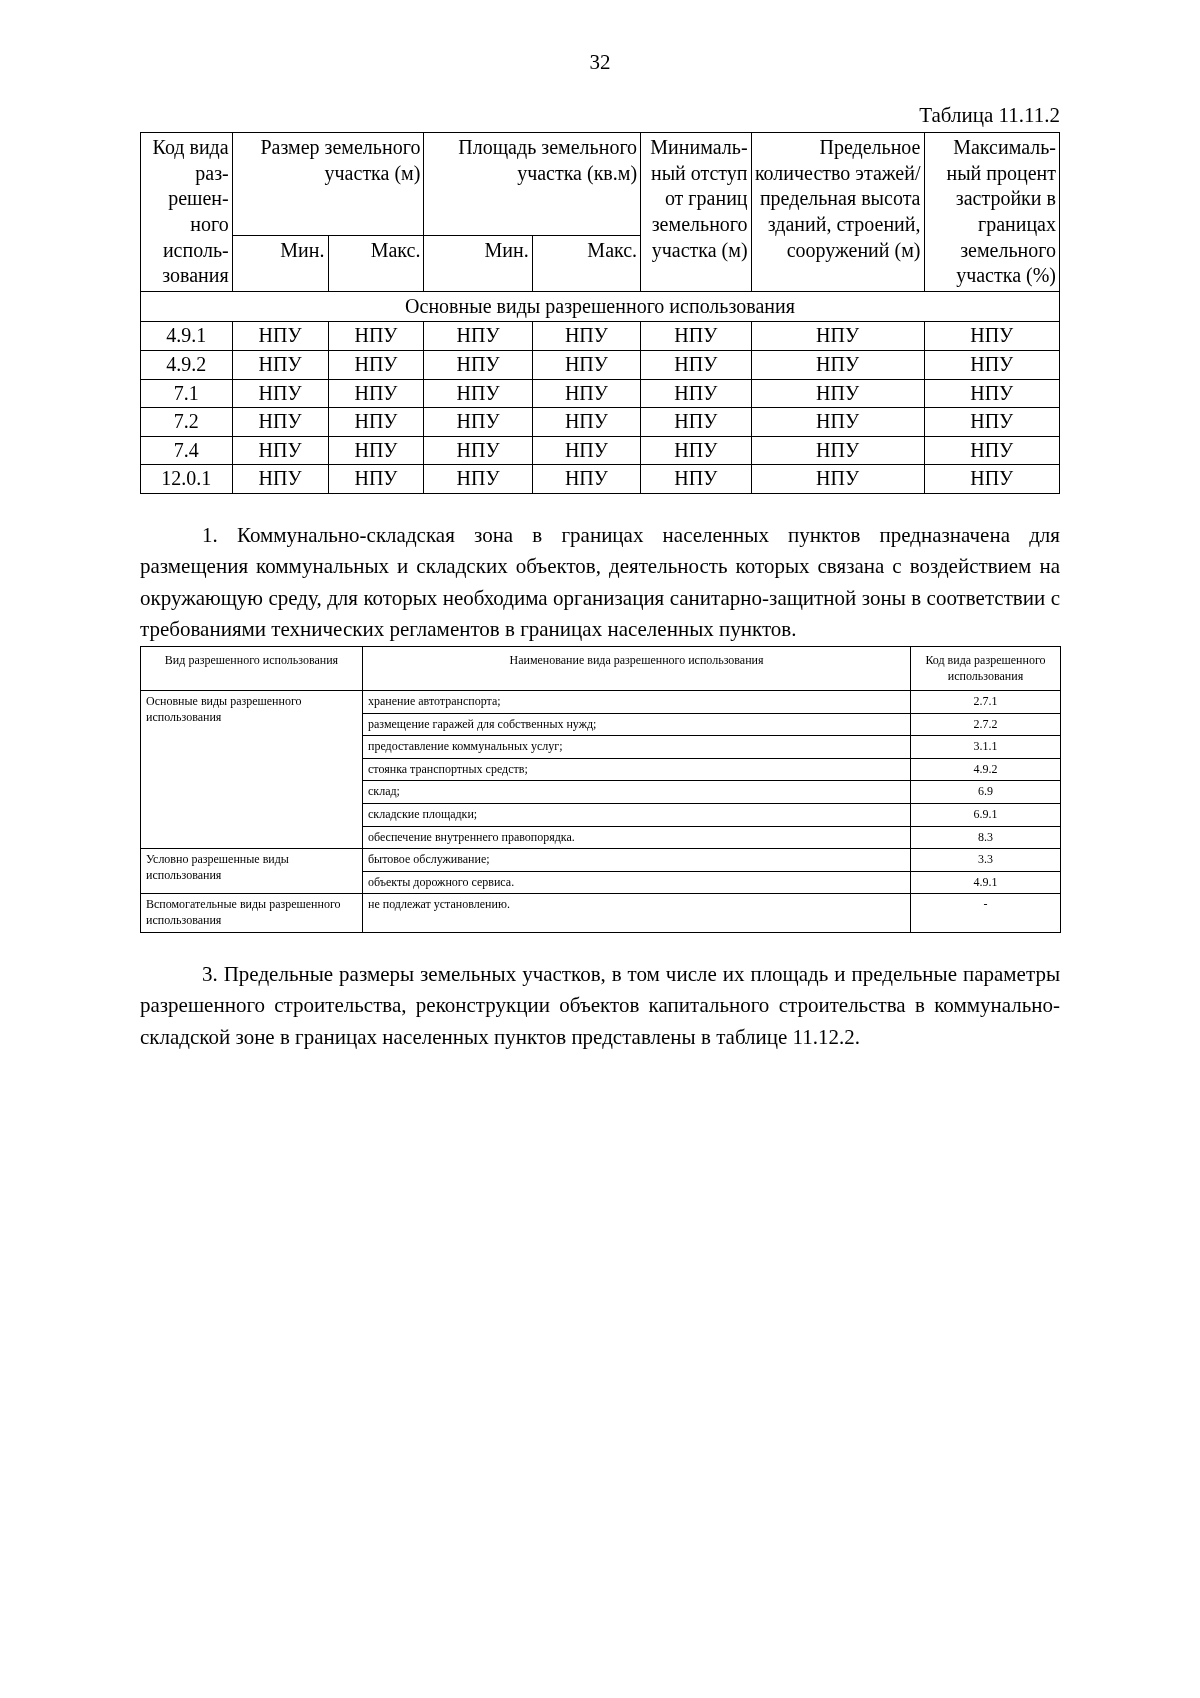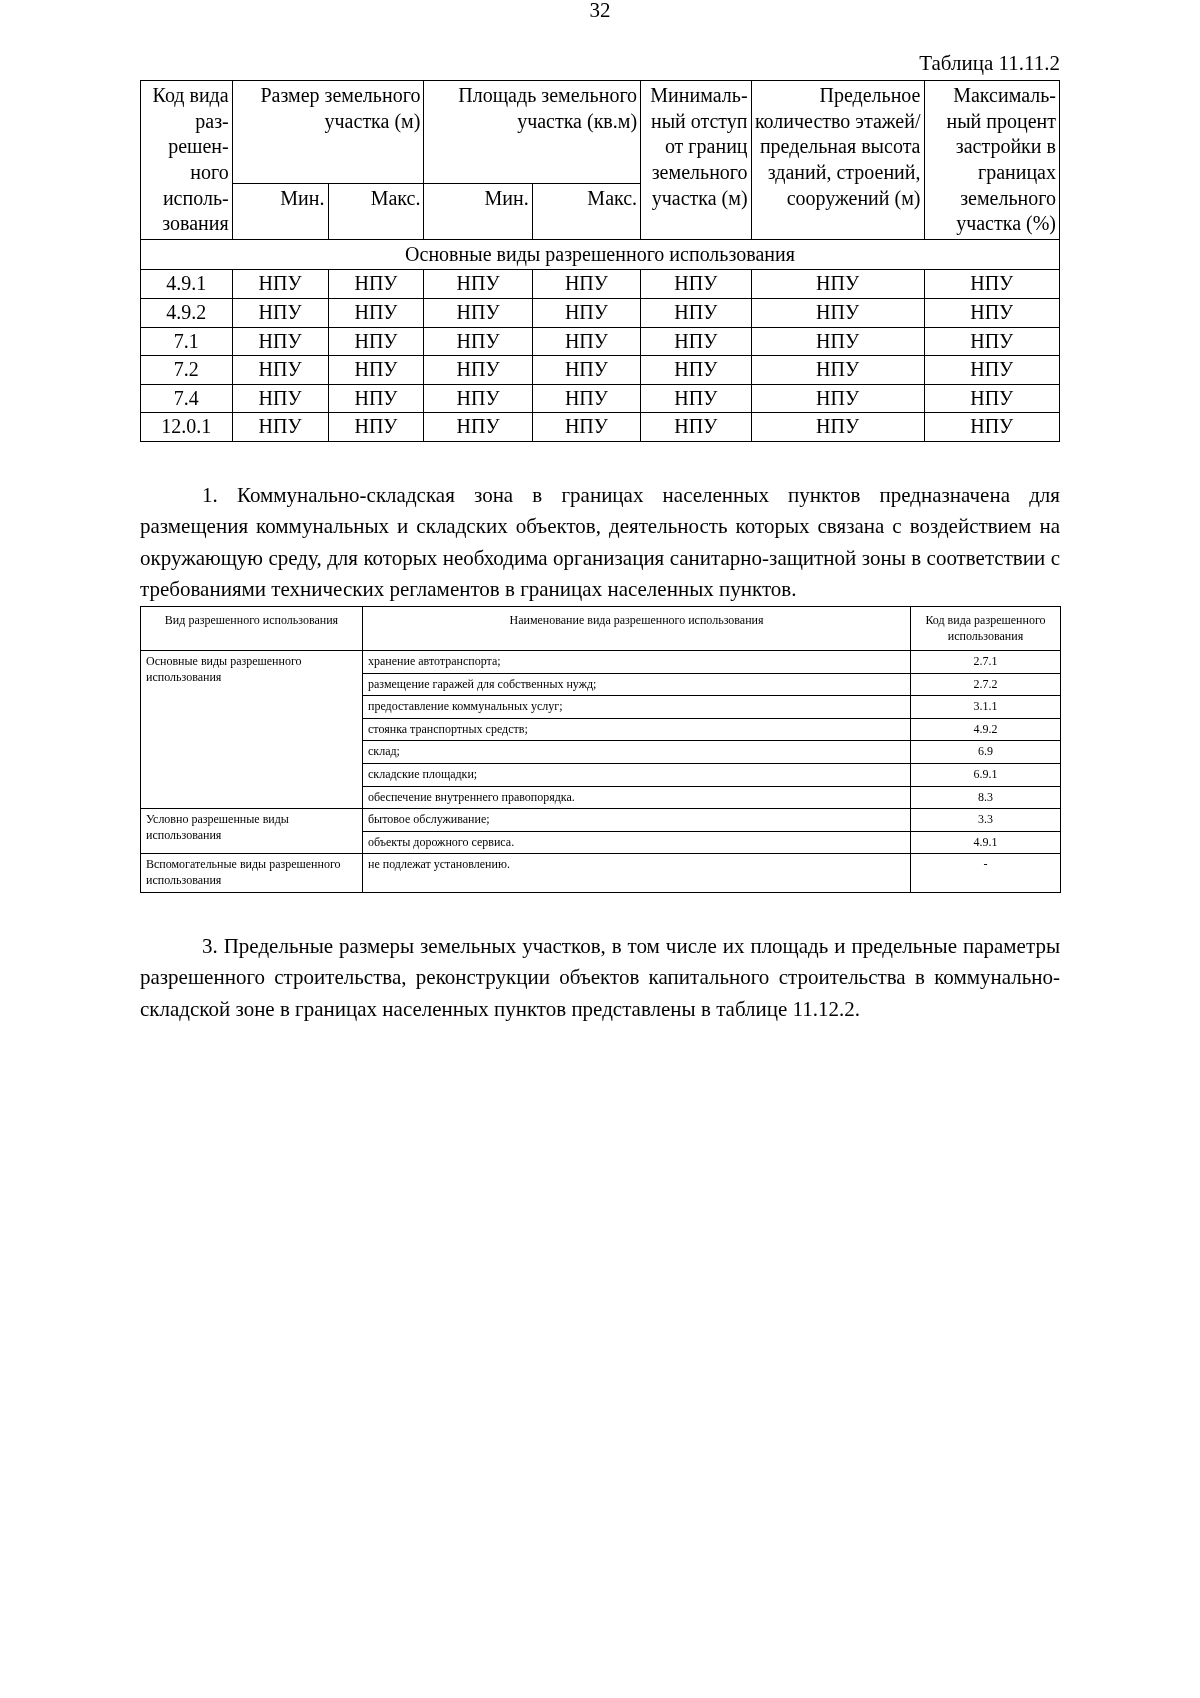--- a/index.html
+++ b/index.html
@@ -17,20 +17,21 @@
     height: 1698px;
     margin: 0 auto;
     background: #ffffff;
     box-sizing: border-box;
     padding: 0;
     overflow: hidden;
   }
   .page-number {
     text-align: center;
     font-size: 21px;
+    padding-top: 52px;
     line-height: 1;
   }
   .content {
     margin: 0 auto;
     width: 920px;
   }
   .table-caption {
     text-align: right;
     font-size: 21px;
     margin-top: 30px;
@@ -83,21 +84,21 @@
     text-indent: 62px;
   }
   .para {
     font-size: 21px;
     line-height: 1.5;
     text-align: justify;
     text-align-last: left;
     text-indent: 62px;
     margin: 0;
   }
-  .para.spaced { margin-top: 38px; }
+  .para.spaced { margin-top: 26px; }
 
   
   .t2 {
     font-size: 12px;
   }
   .t2 th {
     text-align: center;
     vertical-align: top;
     line-height: 1.3;
     padding: 6px 4px;

